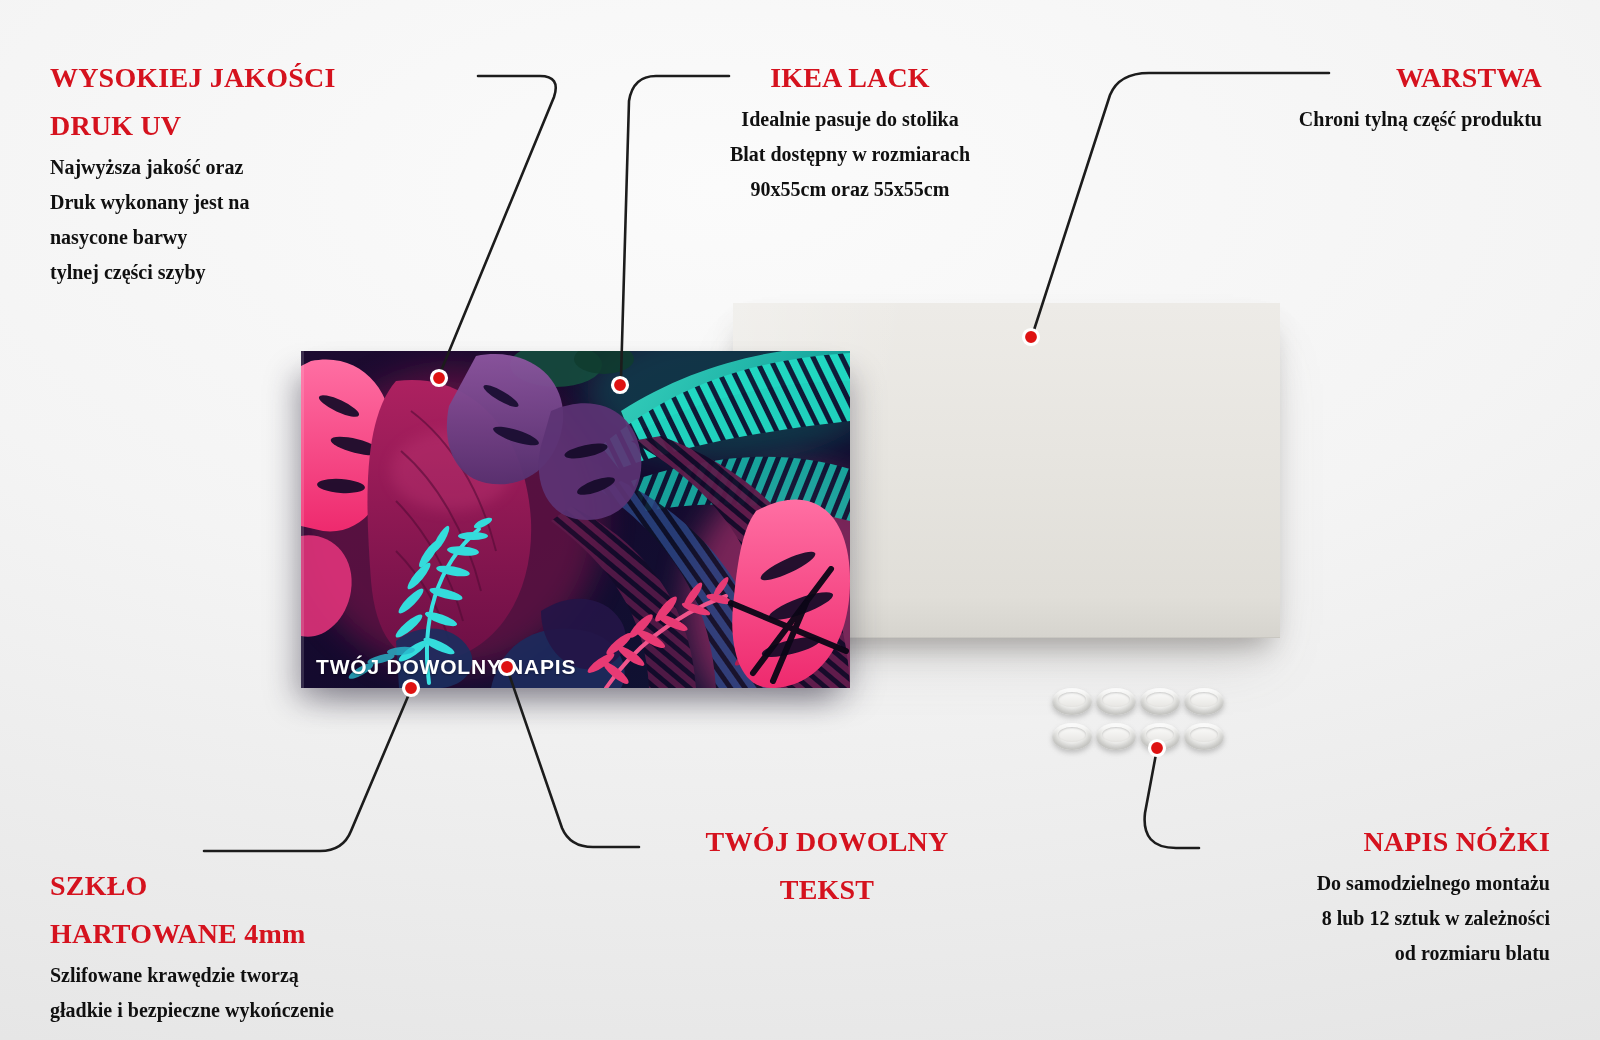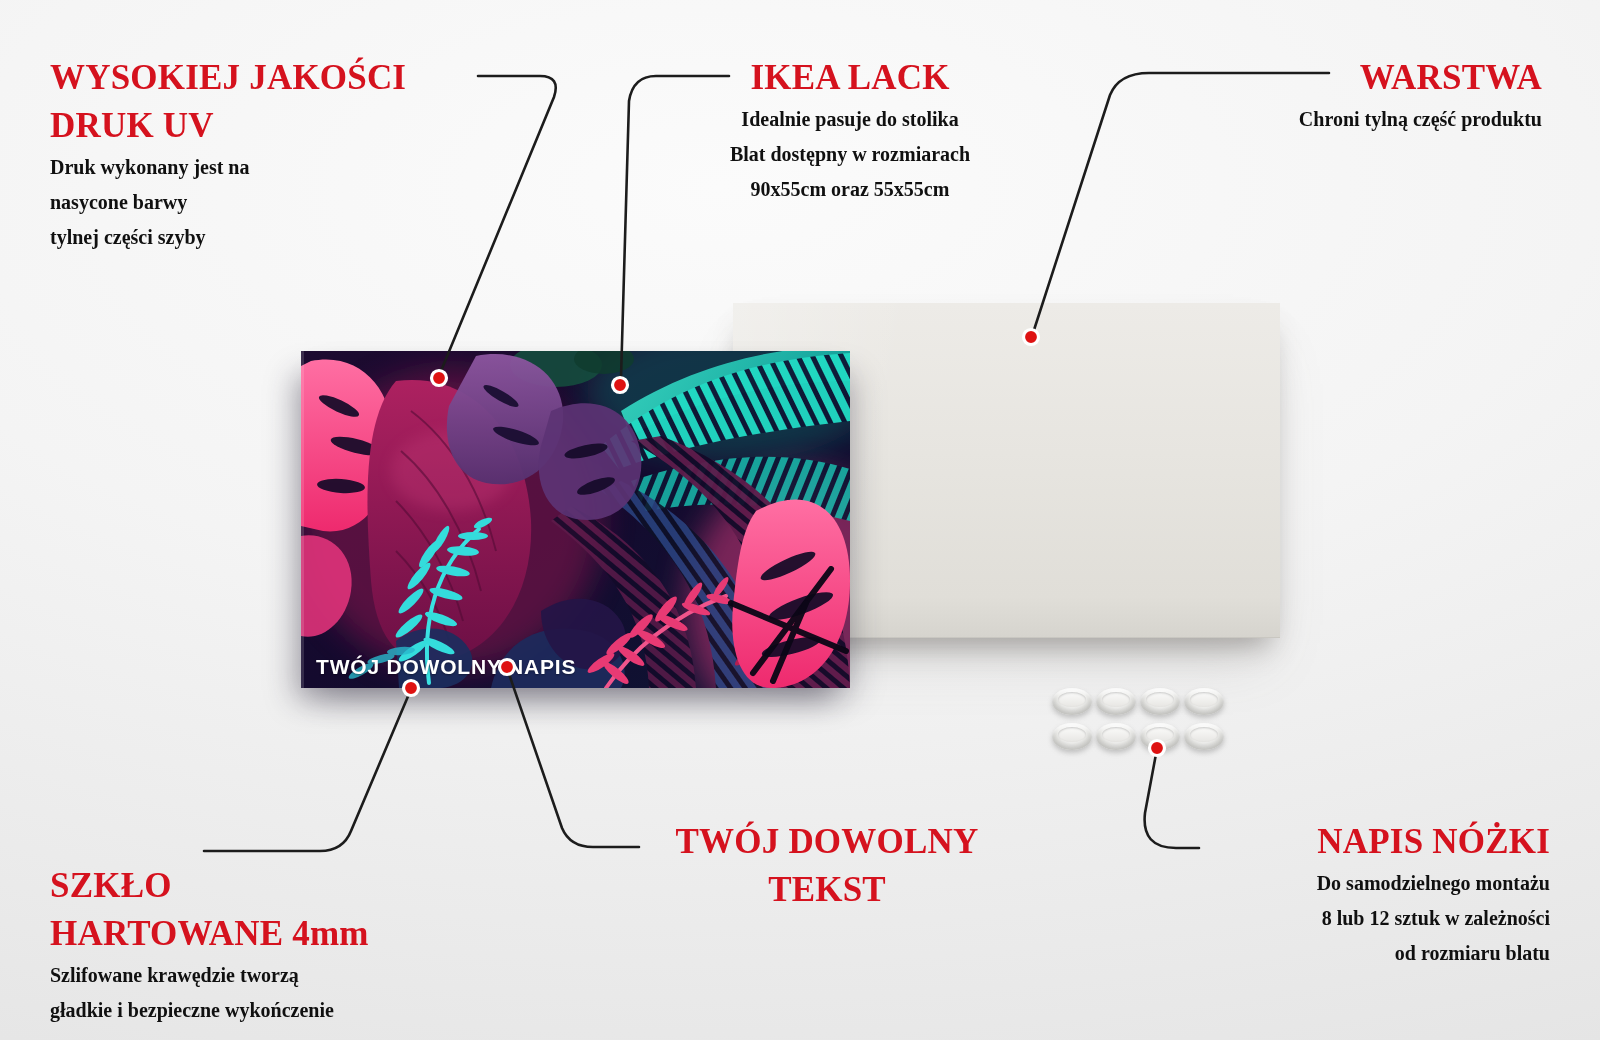--- a/index.html
+++ b/index.html
@@ -16,21 +16,21 @@
   }
   .stage{
     position:relative;width:1600px;height:1040px;
     background:
       radial-gradient(130% 95% at 45% 18%, #fbfbfb 0%, #f4f4f4 42%, #e9e9e9 82%, #e4e4e4 100%);
   }
 
   
   .co{position:absolute;}
   .co-title{
-    font-weight:700;font-size:35px;line-height:48px;color:var(--accent);
+    font-weight:700;font-size:28px;line-height:48px;color:var(--accent);
     letter-spacing:0.2px;white-space:nowrap;
   }
   .co-body{
     font-weight:700;font-size:20px;line-height:35px;color:#101010;white-space:nowrap;
   }
   .co .co-body:first-of-type{margin-top:7px;}
   .co-print{left:50px;top:54px;width:500px;text-align:left;}
   .co-ikea{left:615px;top:54px;width:470px;text-align:center;}
   .co-ikea .co-body:first-of-type{margin-top:3px;}
   .co-layer{right:58px;top:54px;width:560px;text-align:right;}
@@ -282,20 +282,21 @@
       </g>
 
       <rect x="0" y="0" width="3" height="337" fill="#ffffff" opacity="0.14"></rect>
     </svg>
     <div class="art-caption">TWÓJ DOWOLNY NAPIS</div>
   </div>
 
   <div class="co co-print">
     <div class="co-title">WYSOKIEJ JAKOŚCI</div>
     <div class="co-title">DRUK UV</div>
+    <div class="co-body">Najwyższa jakość oraz</div>
     <div class="co-body">Druk wykonany jest na</div>
     <div class="co-body">nasycone barwy</div>
     <div class="co-body">tylnej części szyby</div>
   </div>
 
   <div class="co co-ikea">
     <div class="co-title">IKEA LACK</div>
     <div class="co-body">Idealnie pasuje do stolika</div>
     <div class="co-body">Blat dostępny w rozmiarach</div>
     <div class="co-body">90x55cm oraz 55x55cm</div>

